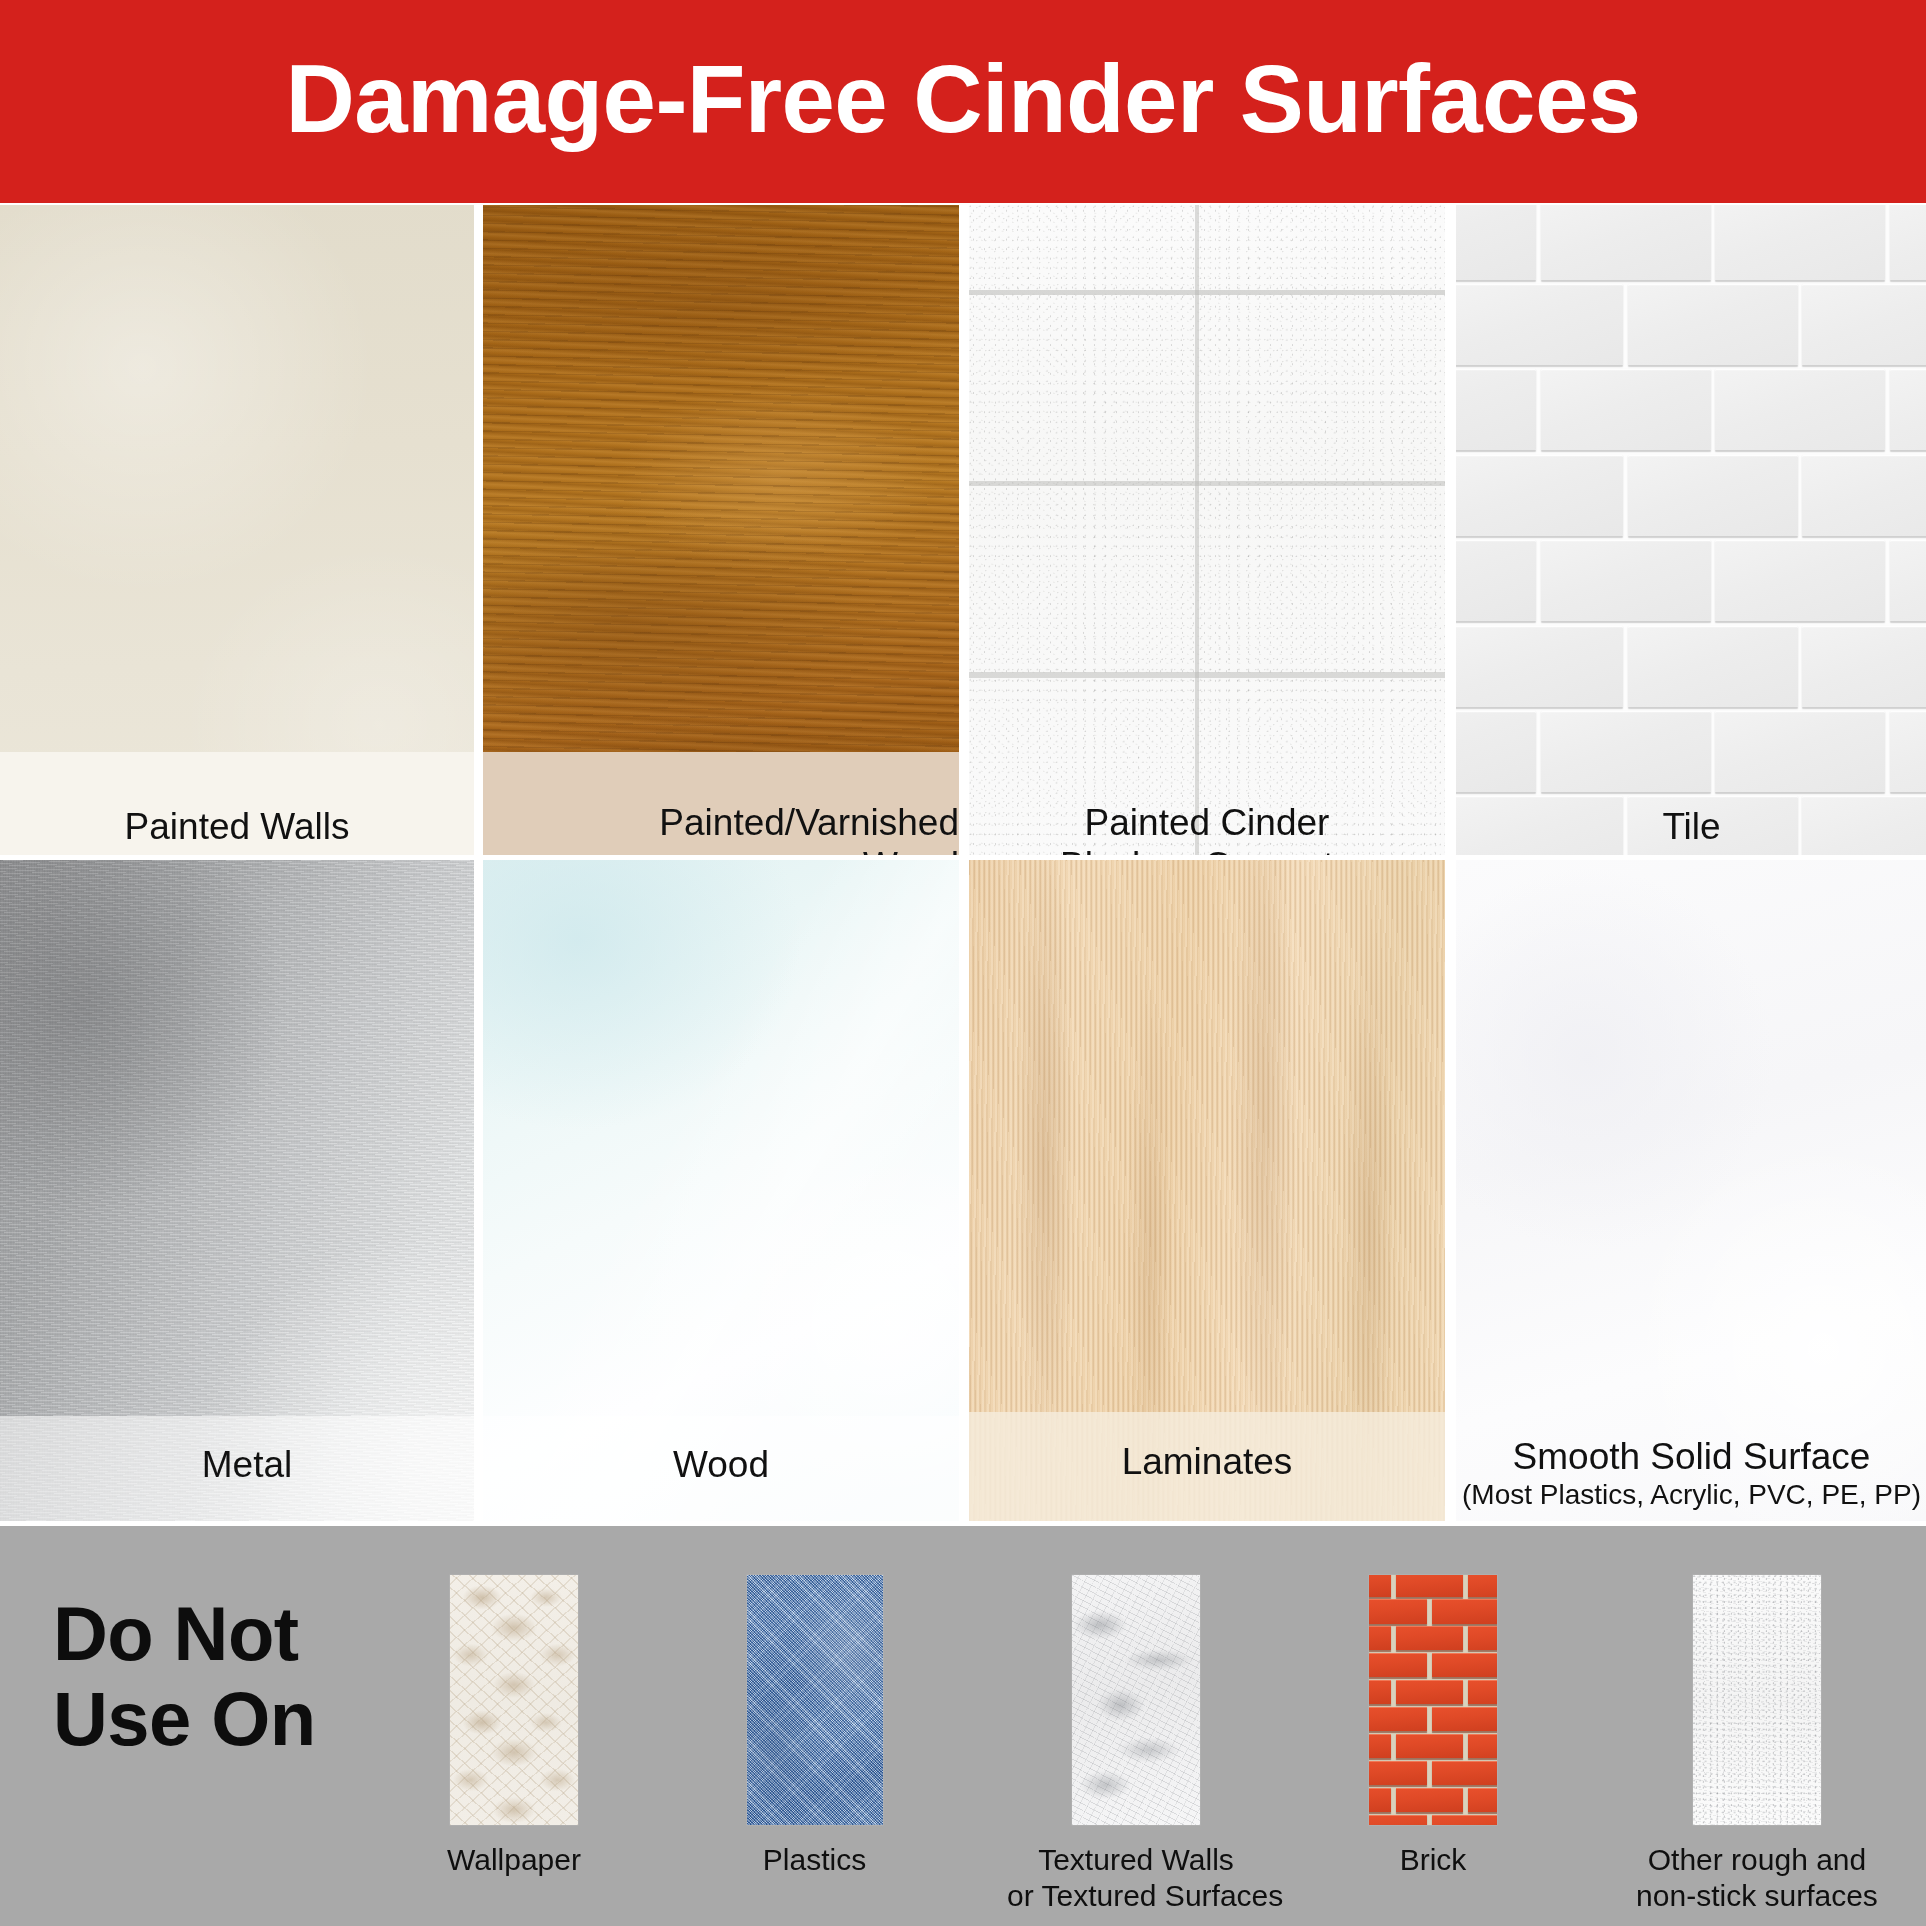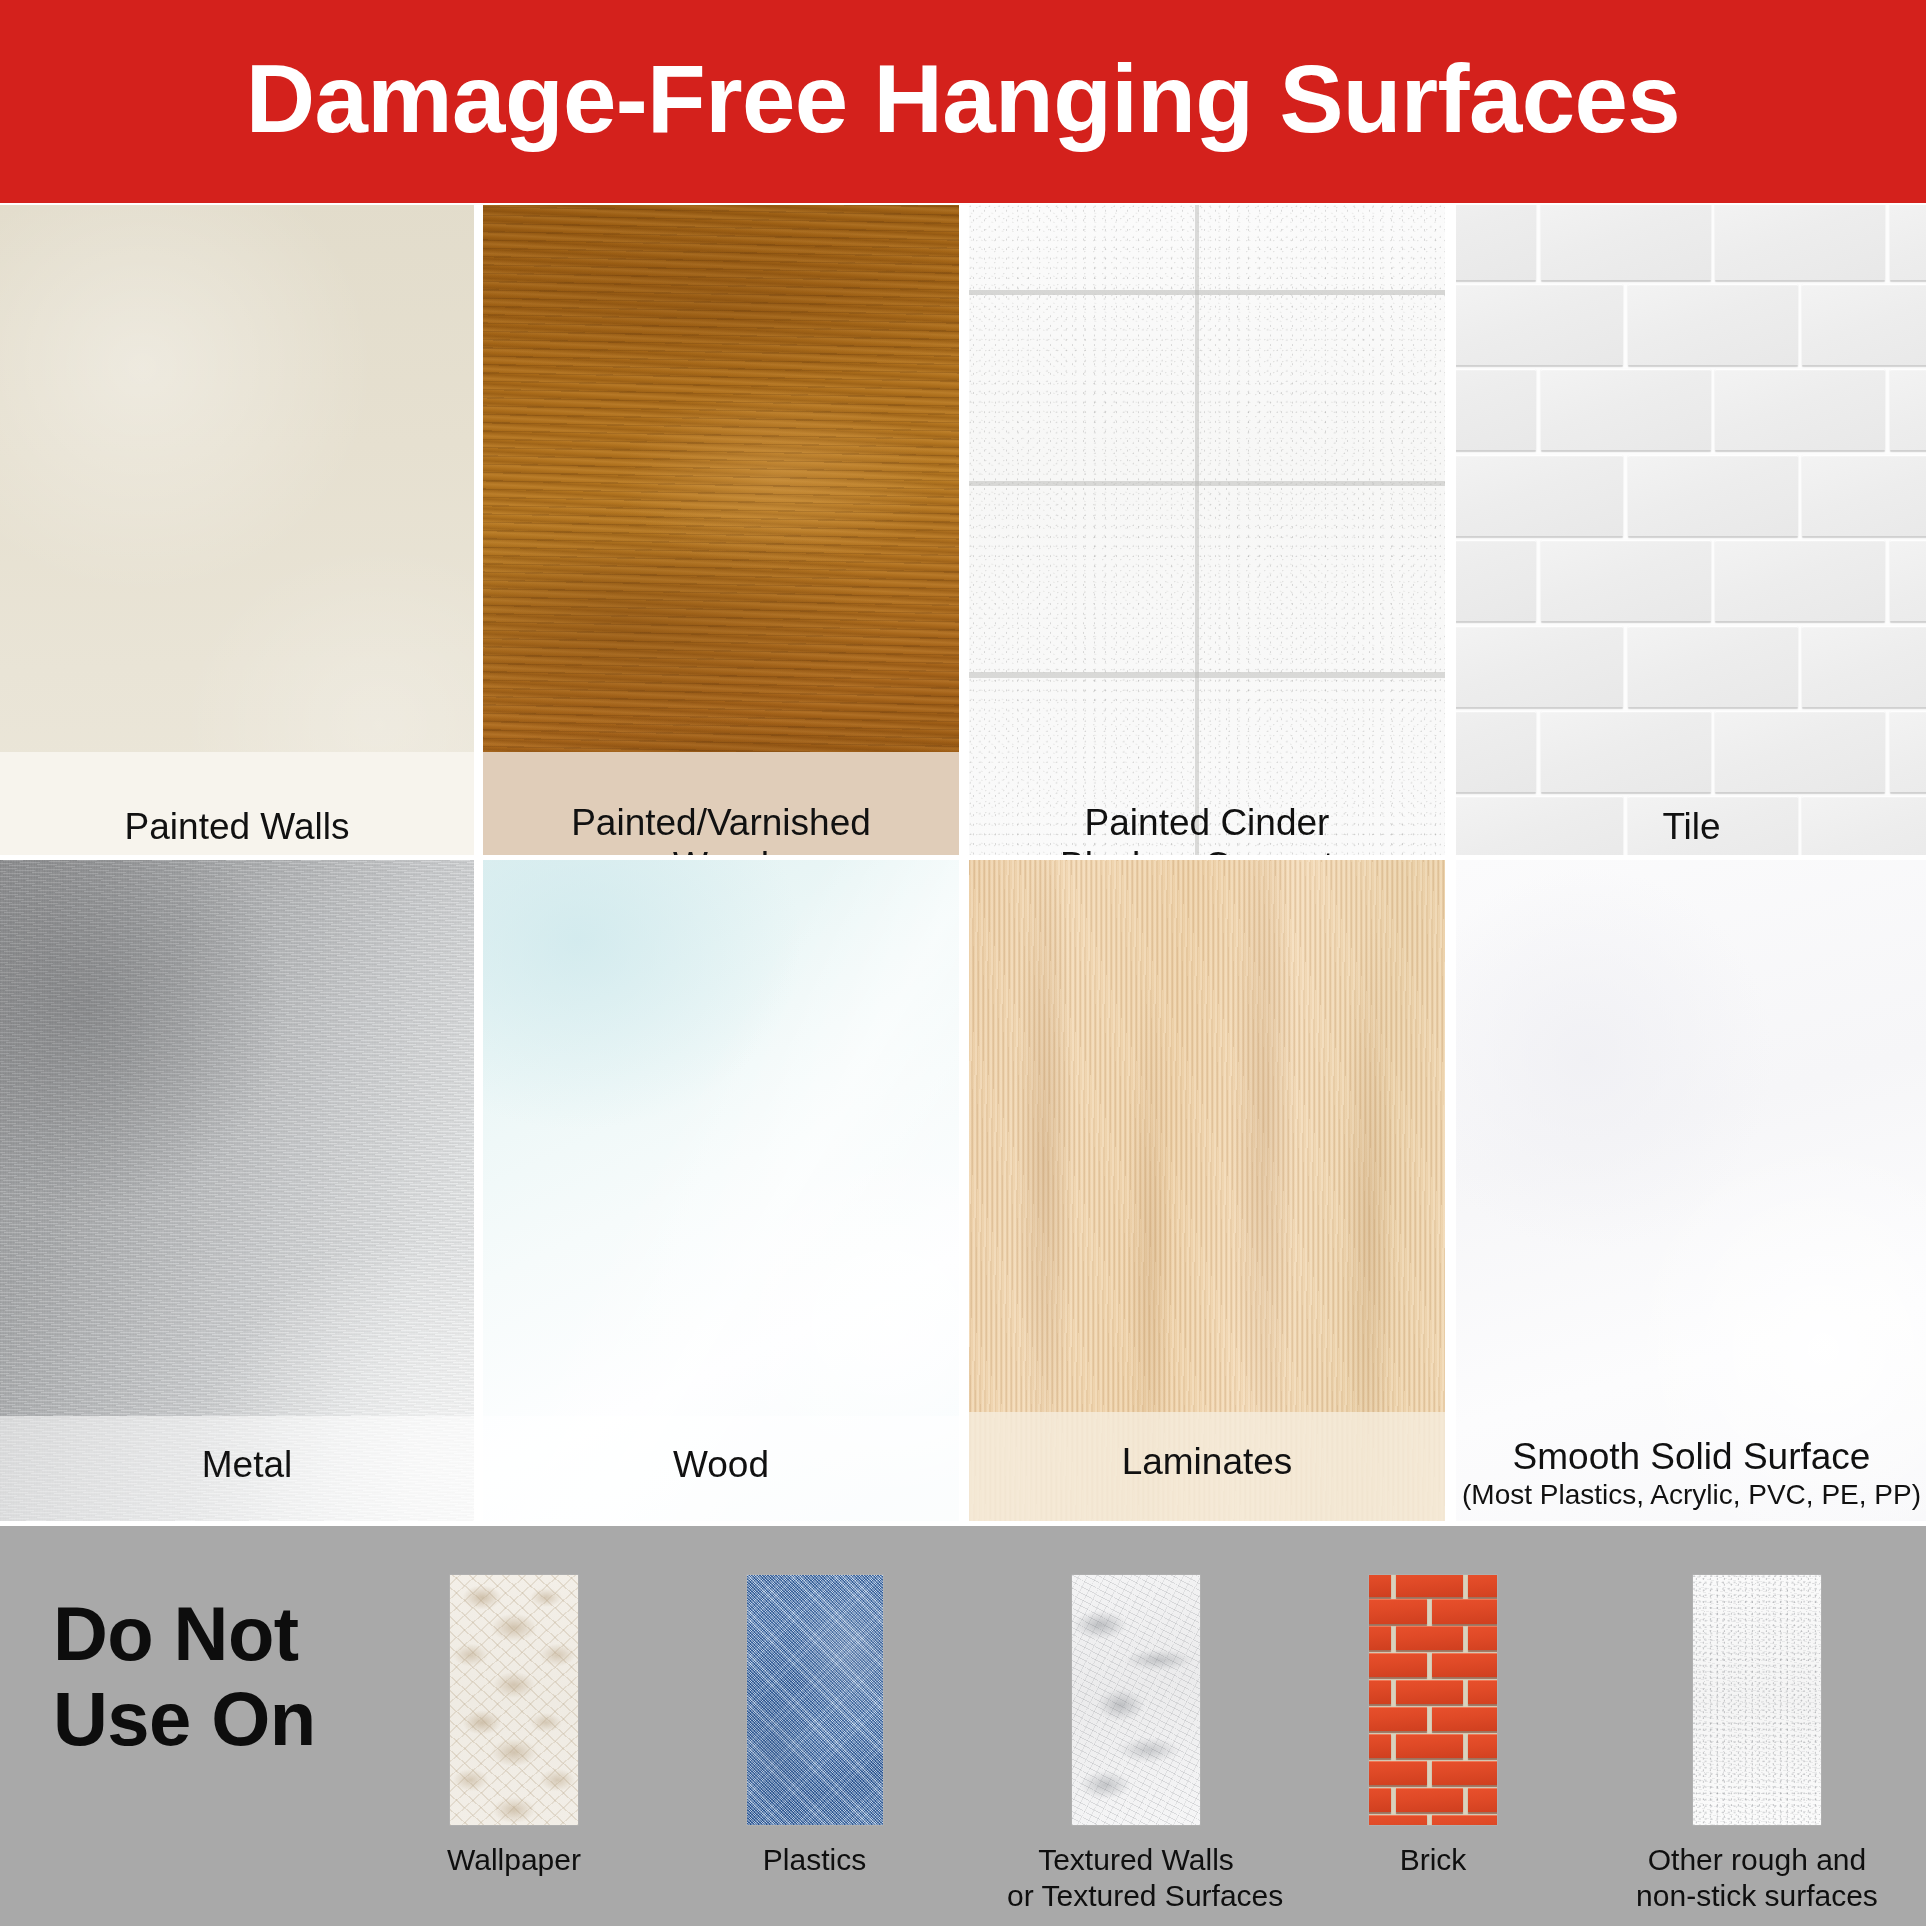--- a/index.html
+++ b/index.html
@@ -332,33 +332,33 @@
   .band-tan   { background: #e0cdb9; }
   .band-white { background: #ffffff; }
   .band-laminate { background: #f5ebdb; }
 </style>
 </head>
 <body>
 
 <div id="page">
 
   <div id="header">
-    <div id="header-title">Damage-Free Hanging Surfaces</div>
+    <div id="header-title">Damage-Free Cinder Surfaces</div>
   </div>
 
   <div class="tile" id="tile-painted-walls">
     <div class="tile-tex tex-painted-wall"></div>
     <div class="label-band band-cream" style="top:547px; bottom:0;"></div>
     <div class="tile-label" style="top:600px;">Painted Walls</div>
   </div>
 
   <div class="tile" id="tile-wood">
     <div class="tile-tex tex-wood"></div>
     <div class="label-band band-tan" style="top:547px; bottom:0;"></div>
-    <div class="tile-label" style="top:596px;">
+    <div class="tile-label" style="top:596px;text-align:right;">
       <span>Painted/Varnished</span><br>
       <span>Wood</span>
     </div>
   </div>
 
   <div class="tile" id="tile-cinder">
     <div class="tile-tex tex-cinder"></div>
     <div class="tile-label" style="top:596px;">
       <span>Painted Cinder</span><br>
       <span>Block or Concrete</span>

